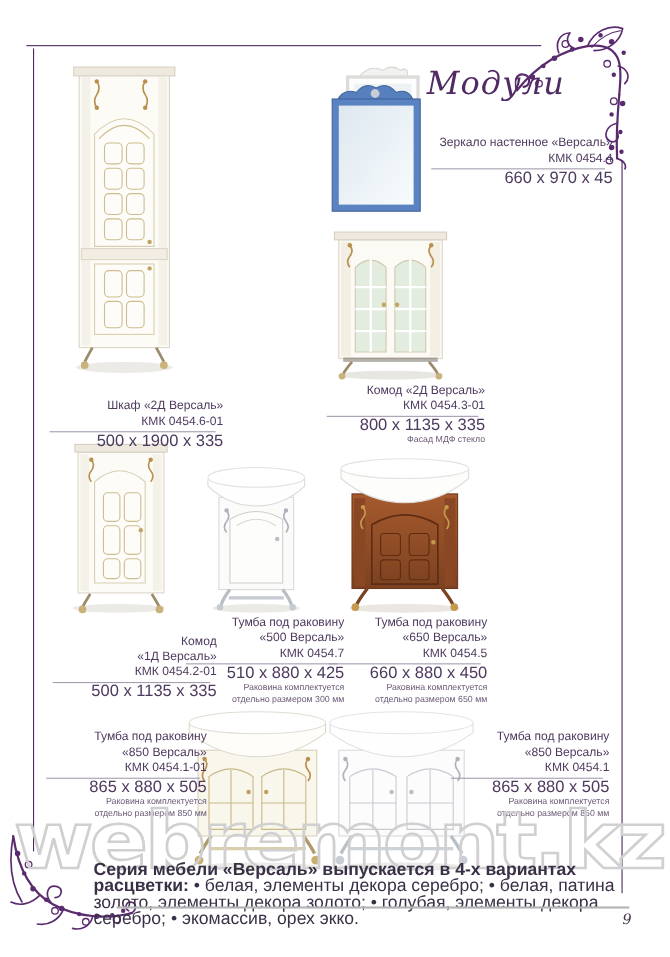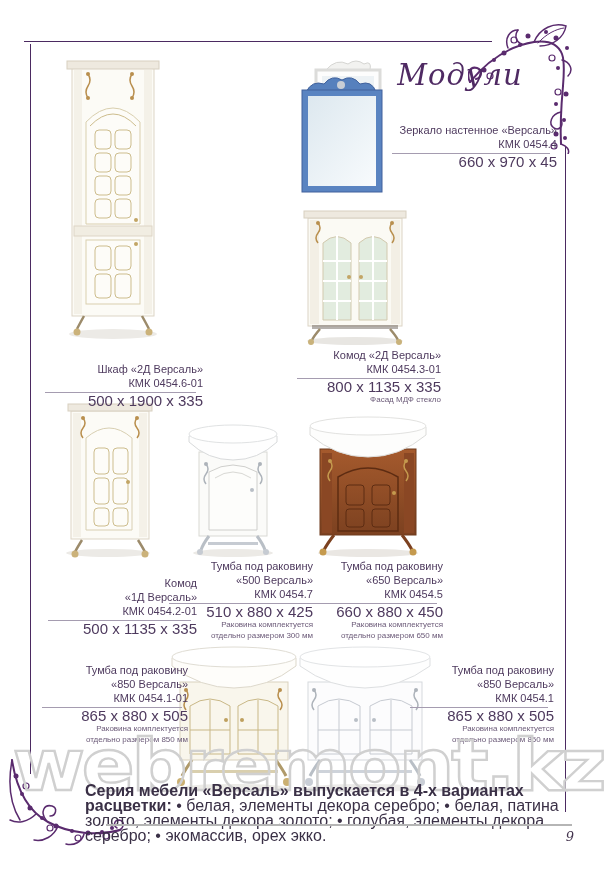--- a/index.html
+++ b/index.html
@@ -2,21 +2,21 @@
 <html><head>
 <meta charset="utf-8">
 <style>
   html,body{margin:0;padding:0;background:#fff;}
   .page{position:relative;width:609px;height:870px;background:#ffffff;overflow:hidden;
         font-family:"Liberation Sans",sans-serif;}
   .line{position:absolute;background:#4b2a61;}
   .fig{position:absolute;}
   .fig svg{width:100%;height:100%;display:block;}
   .flourish{position:absolute;}
-  .title{position:absolute;left:388px;top:58px;width:144px;text-align:center;
+  .title{position:absolute;left:388px;top:58px;width:144px;text-align:left;
          font-family:"DejaVu Serif",serif;font-style:italic;font-size:29px;
          color:#4f2a63;letter-spacing:1px;}
   .cap{position:absolute;text-align:right;color:#4e3a5e;}
   .cap .nm{font-size:11px;line-height:14px;}
   .cap .cd{font-size:11px;line-height:14px;}
   .cap .sep{border-top:1px solid #a59cb0;margin:2px auto 1px;width:92%;}
   .cap .dm{font-size:15px;line-height:14px;}
   .cap .nt{font-size:8px;line-height:10px;color:#6b5a78;margin-top:1px;}
   .watermark{position:absolute;left:-12px;top:720px;width:640px;text-align:center;
              font-family:"DejaVu Sans",sans-serif;font-weight:bold;font-size:78px;

